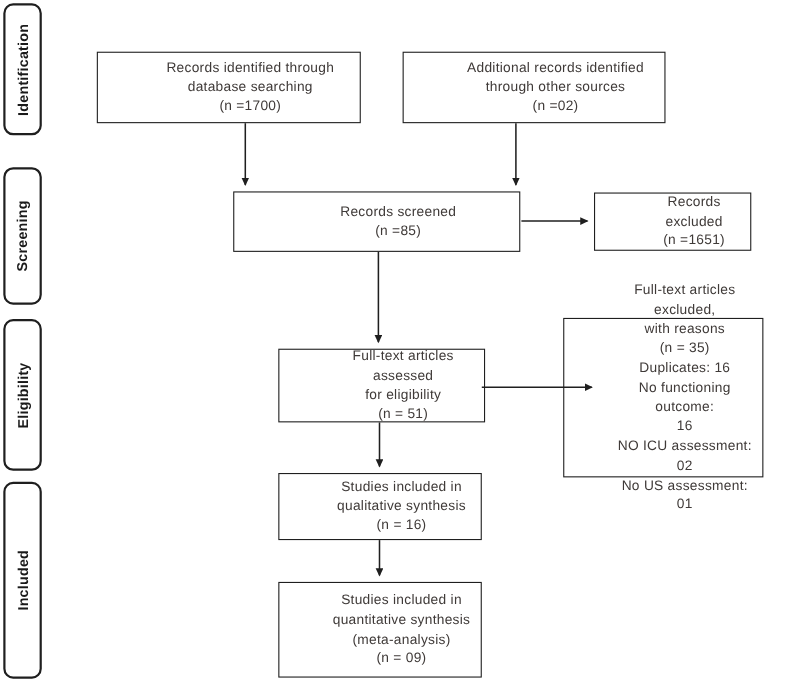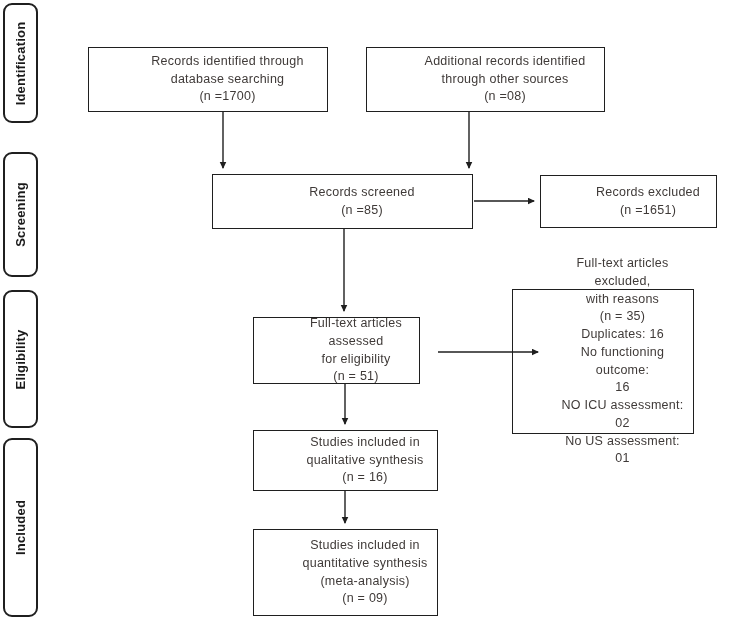--- a/index.html
+++ b/index.html
@@ -42,22 +42,22 @@
     text-align: center;
     box-sizing: border-box;
     font-size: 12.5px;
     line-height: 1.42;
     letter-spacing: 0.25px;
   }
   .flow-box .box-text { white-space: pre-line; padding: 2px 6px; margin-left: 39px; }
   #box-records-identified { left: 88px;  top: 47px;  width: 240px; height: 65px; }
   #box-additional-records { left: 366px; top: 47px;  width: 239px; height: 65px; }
   #box-records-screened   { left: 212px; top: 174px; width: 261px; height: 55px; }
-  #box-records-excluded   { left: 540px; top: 175px; width: 177px; height: 53px; }
-  #box-fulltext-assessed  { left: 253px; top: 317px; width: 167px; height: 67px; }
+  #box-records-excluded   { left: 540px; top: 175px; width: 143px; height: 53px; }
+  #box-fulltext-assessed  { left: 253px; top: 317px; width: 188px; height: 67px; }
   #box-fulltext-excluded  { left: 512px; top: 289px; width: 182px; height: 145px; }
   #box-qualitative        { left: 253px; top: 430px; width: 185px; height: 61px; }
   #box-quantitative       { left: 253px; top: 529px; width: 185px; height: 87px; }
   .arrow-layer {
     position: absolute;
     left: 0; top: 0;
     width: 731px; height: 620px;
     pointer-events: none;
     color: var(--arrow, #1f1f1f);
   }
@@ -87,21 +87,21 @@
 
   <div class="flow-box" id="box-records-identified">
     <div class="box-text">Records identified through
 database searching
 (n =1700)</div>
   </div>
 
   <div class="flow-box" id="box-additional-records">
     <div class="box-text">Additional records identified
 through other sources
-(n =08)</div>
+(n =02)</div>
   </div>
 
   <div class="flow-box" id="box-records-screened">
     <div class="box-text">Records screened
 (n =85)</div>
   </div>
 
   <div class="flow-box" id="box-records-excluded">
     <div class="box-text">Records excluded
 (n =1651)</div>

